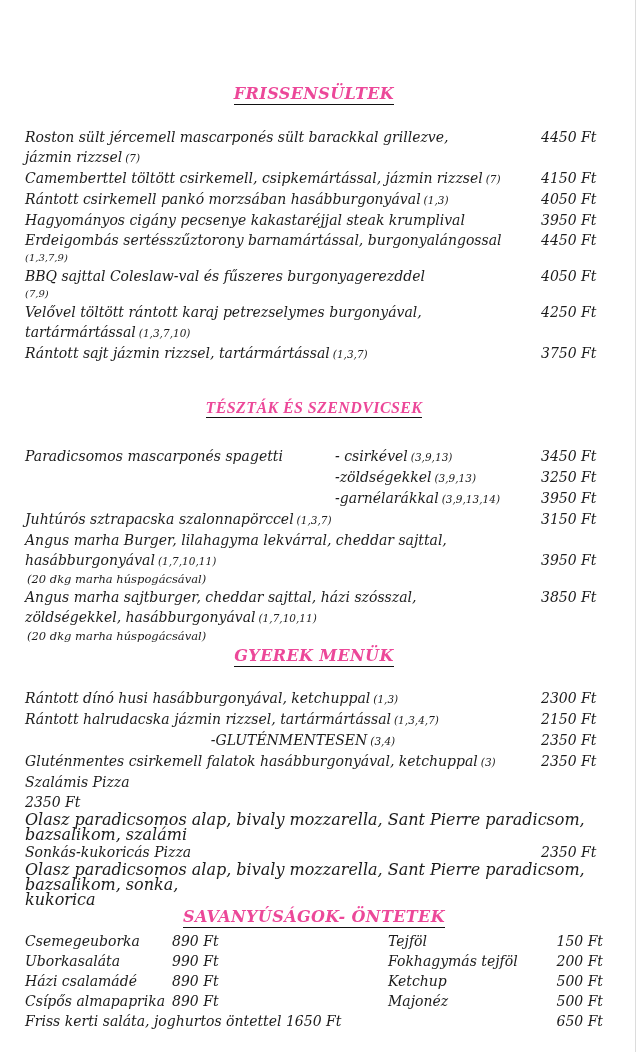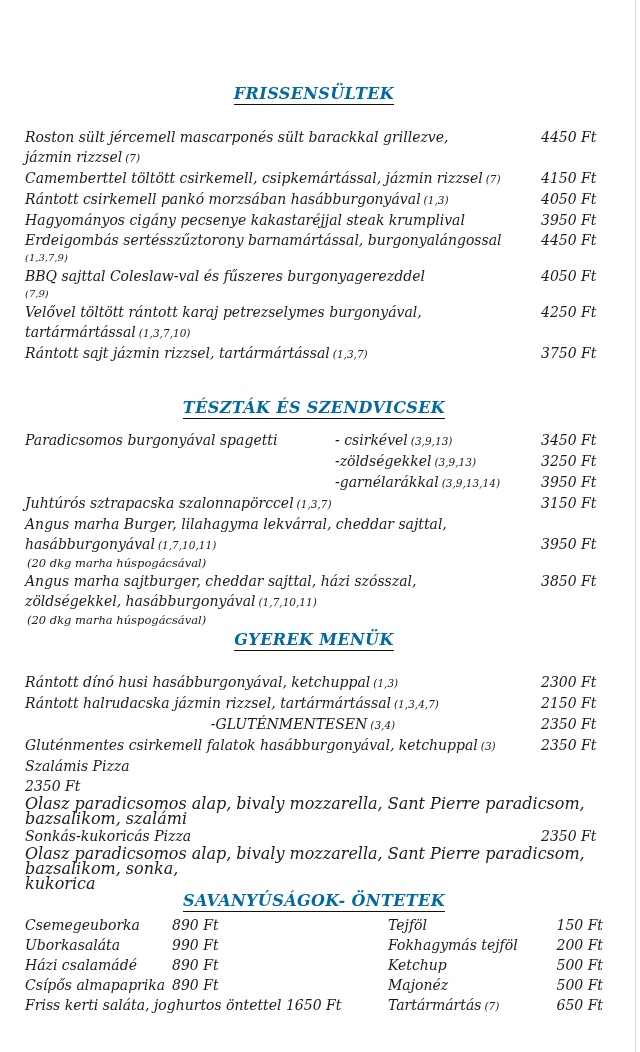--- a/index.html
+++ b/index.html
@@ -3,24 +3,24 @@
 <meta charset="utf-8">
 <style>
   html,body{margin:0;padding:0;background:#ffffff;}
   .page{
     position:relative;width:640px;height:1052px;background:#ffffff;
     color:#1b1b1b;font-family:"DejaVu Serif",serif;font-style:italic;
     overflow:hidden;
   }
   .edge-line{position:absolute;top:0;bottom:0;right:4px;width:1px;background:#dcdcdc;}
   .content{position:absolute;left:25px;top:0;width:578px;}
-  .section-title{text-align:center;font-weight:bold;font-size:16px;line-height:20px;letter-spacing:.4px;color:#0369a1;}
+  .section-title{text-align:center;font-weight:bold;font-size:16px;line-height:20px;letter-spacing:.4px;color:#ec4899;}
   .section-title span{border-bottom:1.6px solid #111;padding-bottom:1px;}
   #t1{margin-top:84px;margin-bottom:23px;}
-  #t2{margin-top:34px;margin-bottom:12px;}
+  #t2{margin-top:34px;margin-bottom:28px;font-family:Liberation Serif, serif;}
   #t3{margin-top:2px;margin-bottom:22px;}
   #t4{margin-top:0;margin-bottom:4px;}
   .row{display:flex;justify-content:space-between;align-items:baseline;font-size:14px;line-height:20px;}
   .itxt{flex:1 1 auto;}
   .price{flex:none;width:62px;white-space:nowrap;}
   .alg{font-size:10.5px;margin-left:3px;white-space:nowrap;}
   .alg-line{font-size:10px;line-height:16px;}
   .note-line{font-size:11.5px;line-height:16px;padding-left:2px;}
   .desc-line{font-size:16px;line-height:15px;}
   .c1{flex:none;width:310px;}
@@ -78,21 +78,21 @@
       <div class="itxt"><span>tartármártással</span><span class="alg">(1,3,7,10)</span></div>
     </div>
     <div class="row">
       <div class="itxt"><span>Rántott sajt jázmin rizzsel, tartármártással</span><span class="alg">(1,3,7)</span></div>
       <div class="price">3750 Ft</div>
     </div>
 
     <div class="section-title" id="t2"><span>TÉSZTÁK ÉS SZENDVICSEK</span></div>
 
     <div class="row">
-      <div class="c1">Paradicsomos burgonyával spagetti</div>
+      <div class="c1">Paradicsomos mascarponés spagetti</div>
       <div class="c2"><span>- csirkével</span><span class="alg">(3,9,13)</span></div>
       <div class="price">3450 Ft</div>
     </div>
     <div class="row">
       <div class="c1"></div>
       <div class="c2"><span>-zöldségekkel</span><span class="alg">(3,9,13)</span></div>
       <div class="price">3250 Ft</div>
     </div>
     <div class="row">
       <div class="c1"></div>
@@ -173,18 +173,17 @@
       <div class="p2">500 Ft</div>
     </div>
     <div class="row">
       <div class="n1">Csípős almapaprika</div>
       <div class="p1">890 Ft</div>
       <div class="n2">Majonéz</div>
       <div class="p2">500 Ft</div>
     </div>
     <div class="row">
       <div class="sav-wide">Friss kerti saláta, joghurtos öntettel 1650 Ft</div>
-      <div class="n2"><span>Tartármártás</span><span class="alg">(7)</span></div>
       <div class="p2">650 Ft</div>
     </div>
 
   </div>
 </div>
 
 </body></html>

